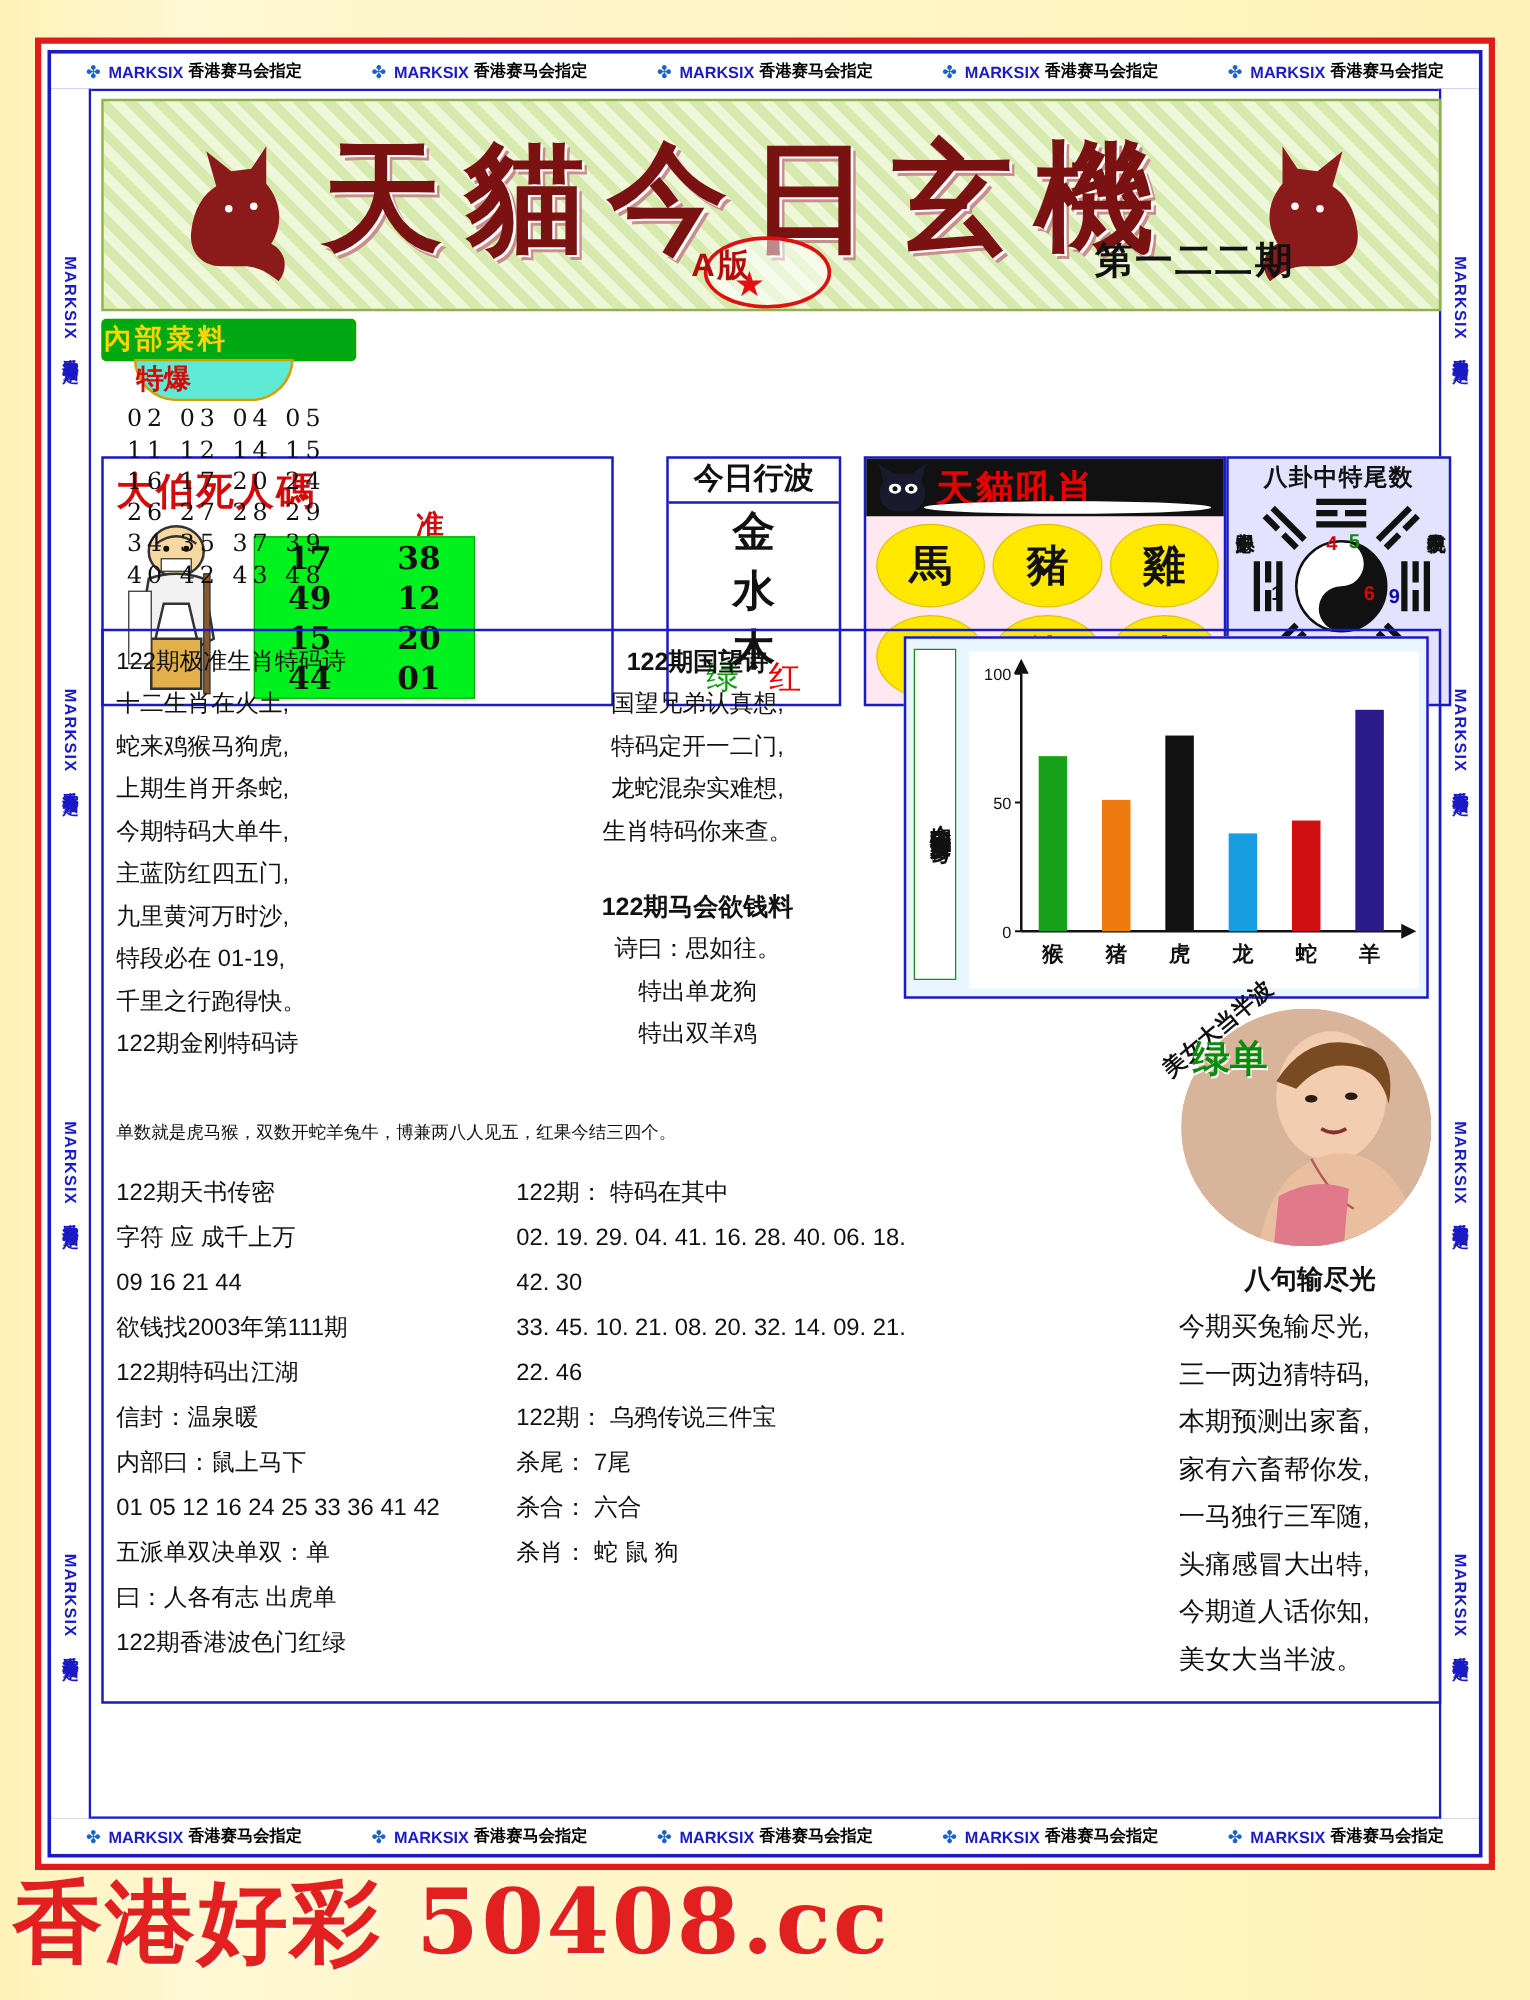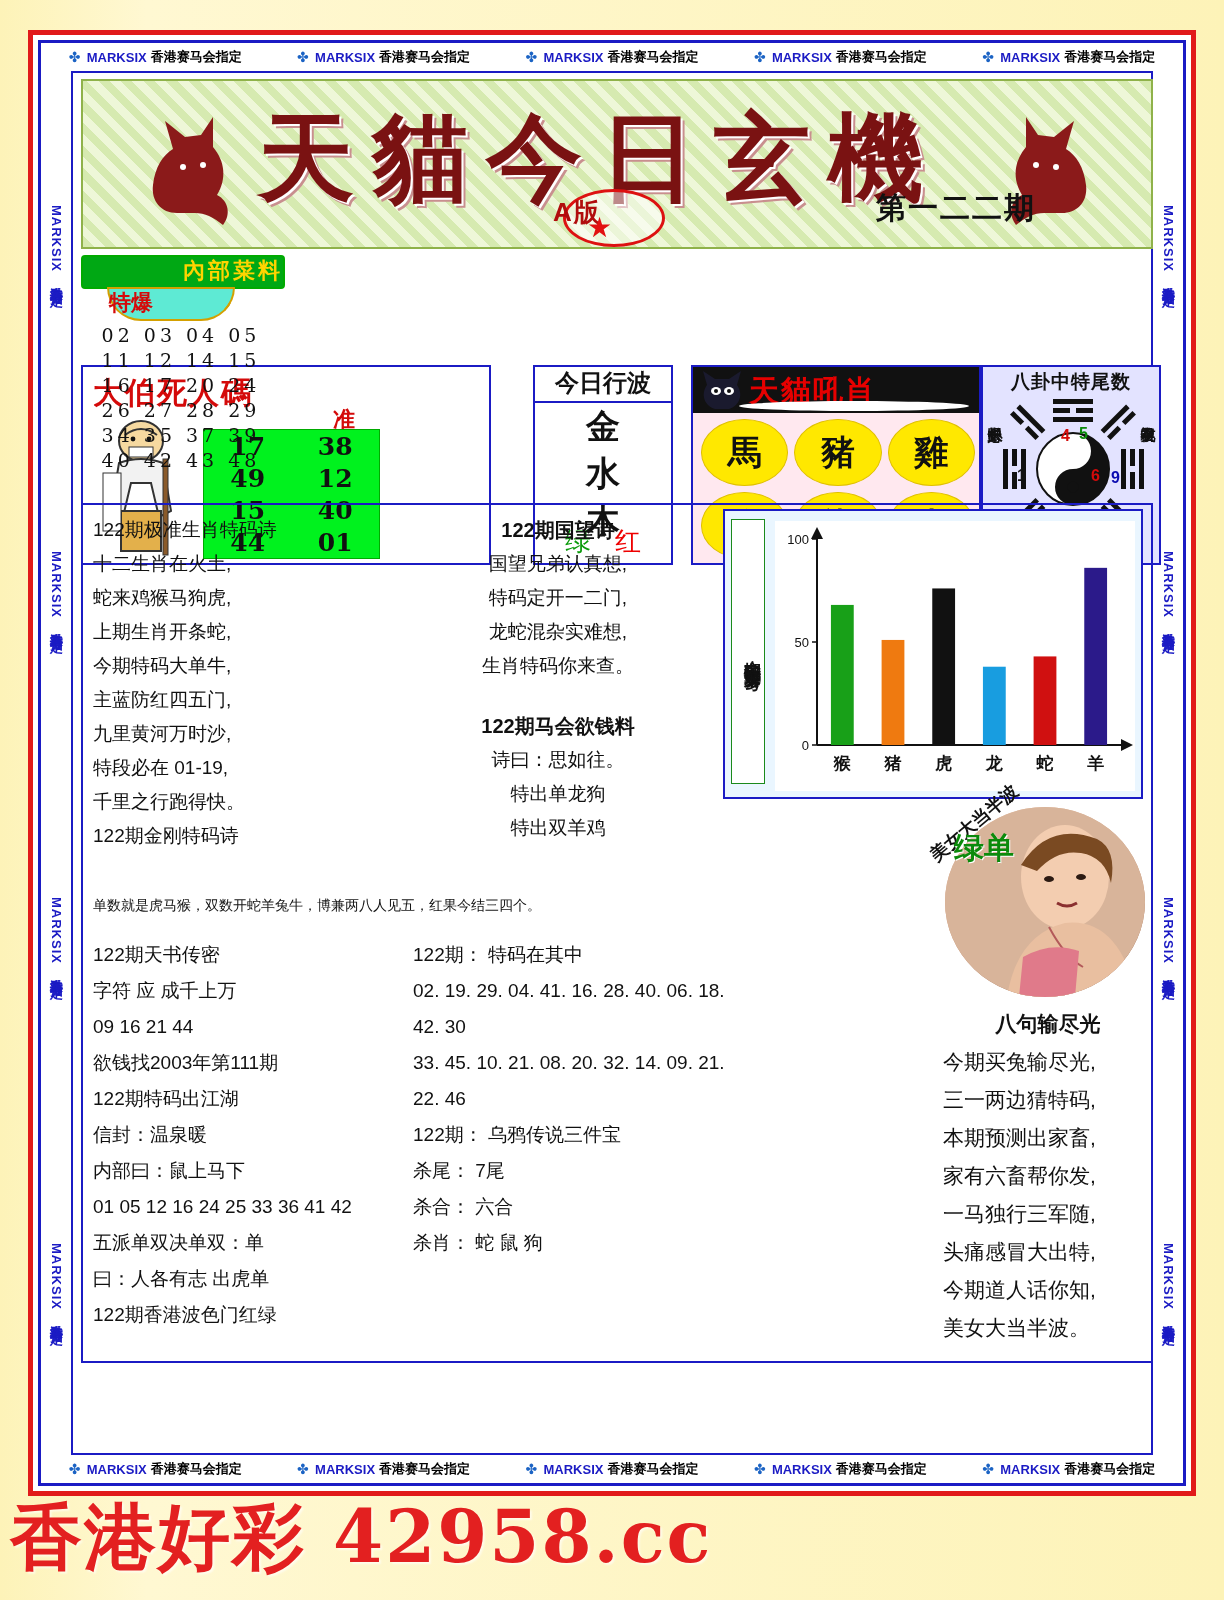--- a/index.html
+++ b/index.html
@@ -129,21 +129,21 @@
     display:grid;grid-template-columns:1fr 1fr;grid-template-rows:repeat(4,1fr);
     align-items:center;justify-items:center;
   }
   .b1-grid span{font-size:25px;font-weight:bold;color:#111;font-family:"DejaVu Serif",serif;}
   .oldman{position:absolute;left:12px;top:48px;width:100px;height:145px;}
   
   #box2{left:232px;top:110px;width:200px;height:200px;border:none;}
   .b2-banner{
     position:absolute;left:0;top:0;width:200px;height:30px;
     background:#00a814;border:2px solid #0a0;border-radius:4px;
-    color:#ffd400;font-size:22px;font-weight:bold;text-align:right;line-height:28px;
+    color:#ffd400;font-size:22px;font-weight:bold;text-align:left;line-height:28px;
     letter-spacing:3px;
   }
   .b2-sub{
     position:absolute;left:26px;top:32px;width:124px;height:30px;
     background:#5eead4;border:2px solid #d4a000;border-radius:0 0 40px 40px;
     color:#d40a0a;font-size:22px;font-weight:bold;text-align:left;line-height:28px;
   }
   .b2-nums{
     position:absolute;left:0;top:68px;width:200px;
     font-size:19px;color:#111;font-family:"DejaVu Serif",serif;
@@ -392,21 +392,21 @@
                 <rect x="68" y="44" width="5" height="96" fill="#8a5a2a" stroke="#333"></rect>
                 <rect x="8" y="58" width="18" height="58" fill="#fff" stroke="#333"></rect>
               </svg>
             </div>
             <div class="b1-grid" id="b1grid">
                 <span>17</span>
                 <span>38</span>
                 <span>49</span>
                 <span>12</span>
                 <span>15</span>
-                <span>40</span>
+                <span>20</span>
                 <span>44</span>
                 <span>01</span>
               </div>
           </div>
 
           <div id="box2">
             <div class="b2-banner">內部菜料</div>
             <div class="b2-sub">特爆</div>
             <div class="b2-nums" id="b2nums">
                 <div>02  03  04  05</div>
@@ -634,15 +634,15 @@
               </div>
           </div>
 
         </div>
       </div>
     </div>
   </div>
 
   <div class="watermark">
     <span>香港好彩</span>
-    <span class="wm2">42958.cc</span>
+    <span class="wm2">50408.cc</span>
   </div>
 </div>
 
 </body></html>

